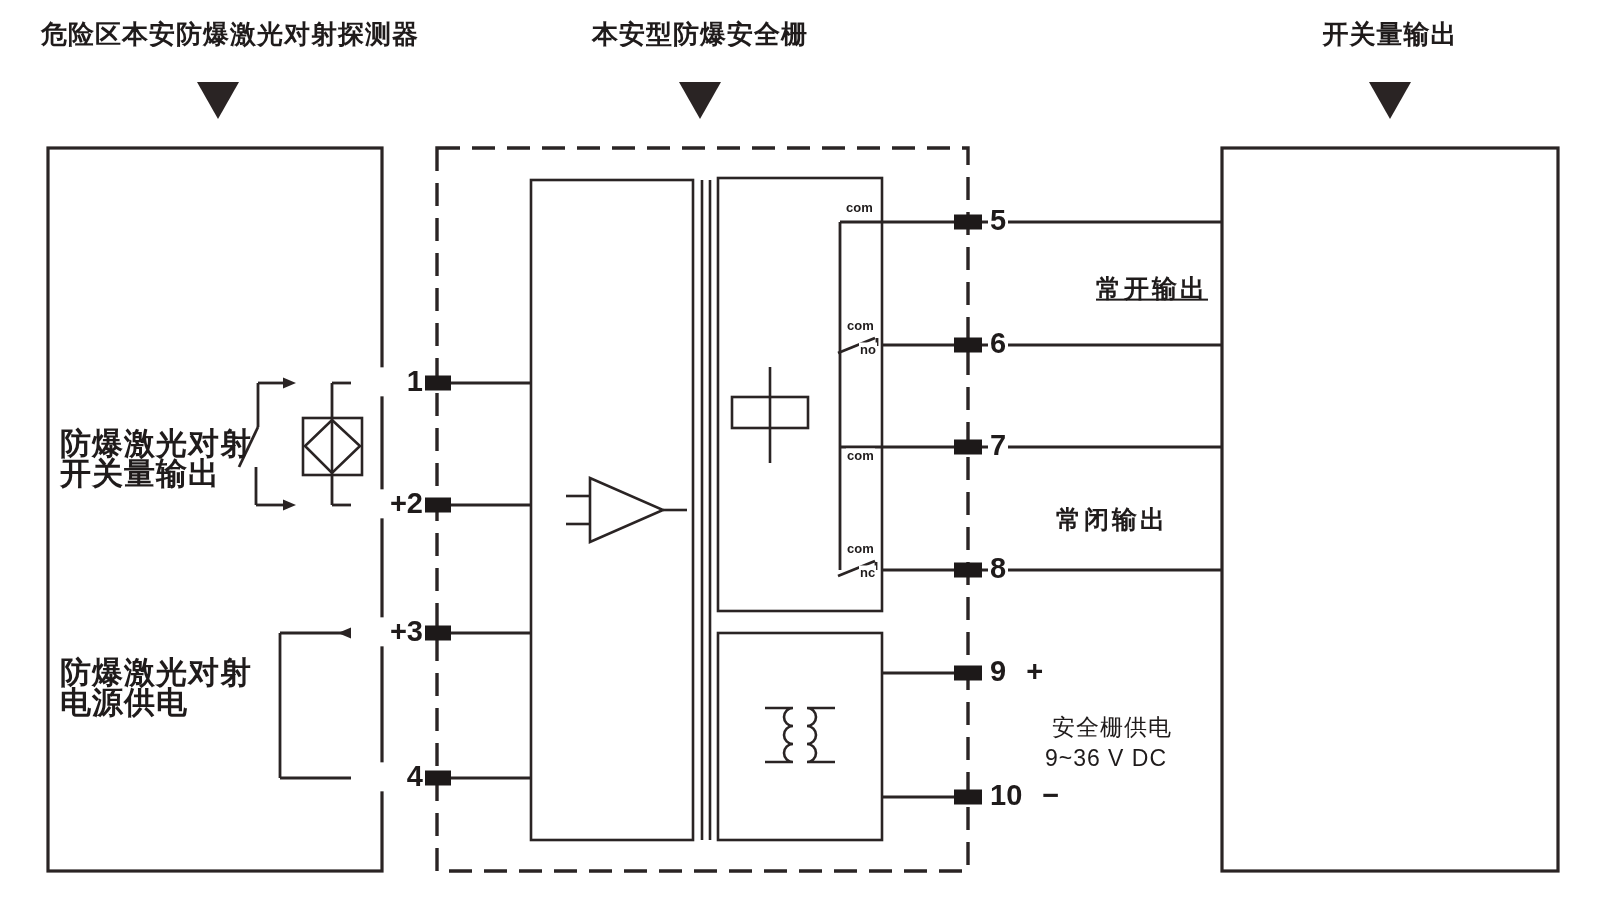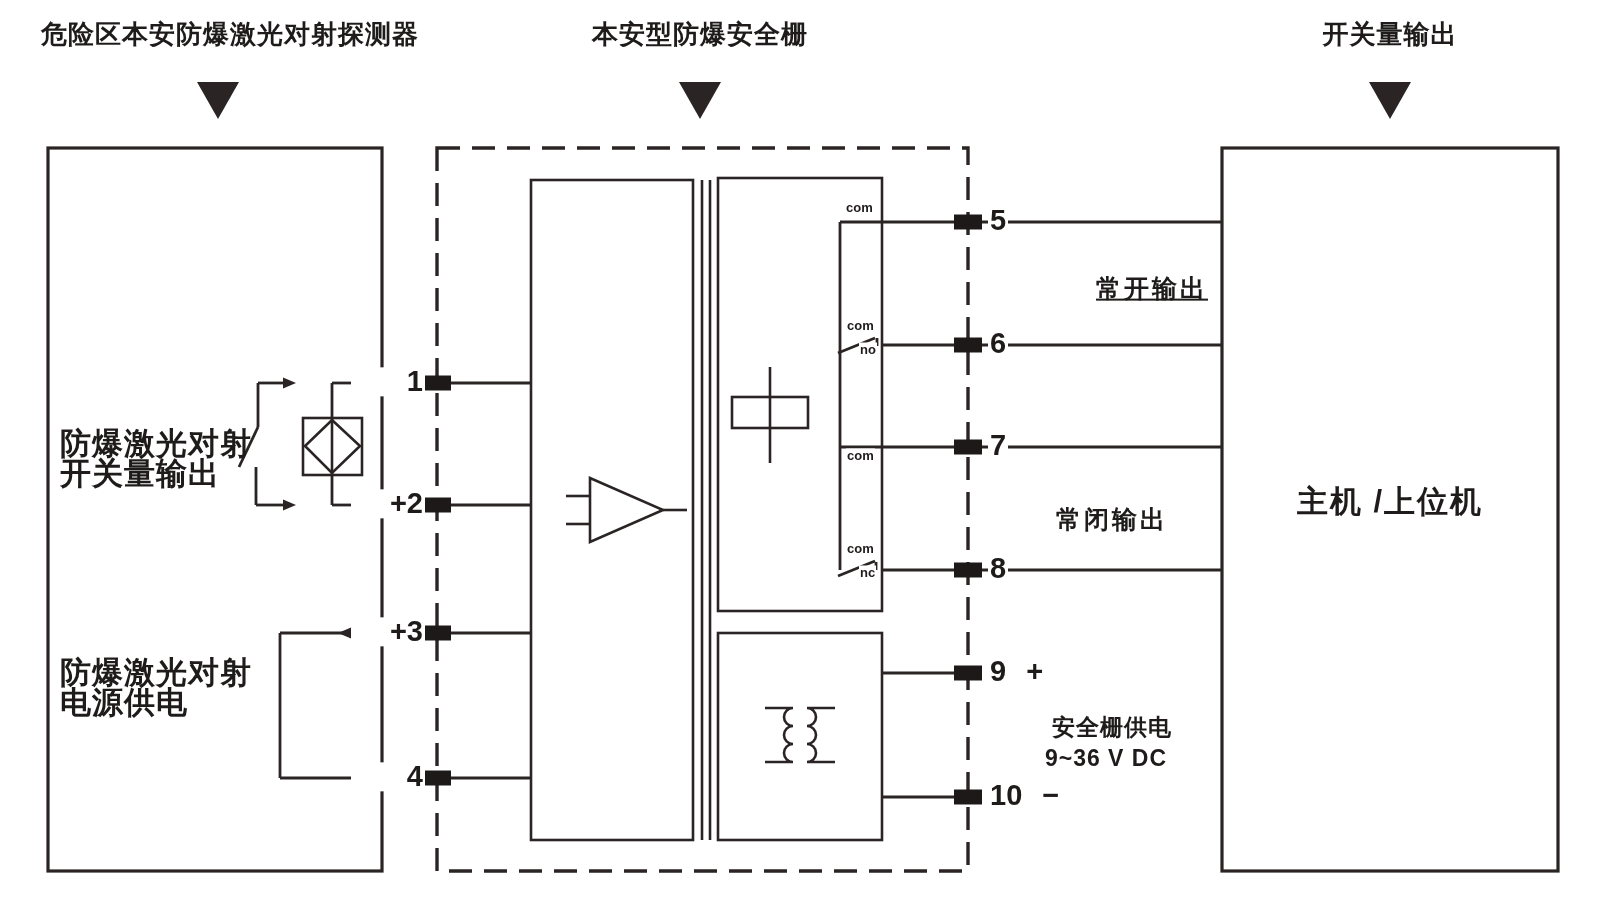--- a/index.html
+++ b/index.html
@@ -17,21 +17,21 @@
   .sq  {fill:var(--terminal,#1d1919);stroke:none;}
   .lbl{position:absolute;line-height:1.15;white-space:pre;}
   .hdr{font-size:26px;font-weight:bold;letter-spacing:1px;transform:translate(-50%,0);}
   .dev{font-size:31px;font-weight:bold;letter-spacing:1px;text-align:center;}
   .tnum{font-size:29px;font-weight:bold;background:var(--bg,#fff);padding:0 2px;transform:translateY(-54%);line-height:1;}
   .tL{text-align:right;width:70px;}
   .pw{word-spacing:12px;}
   .cl{font-size:13px;font-weight:bold;letter-spacing:0;background:var(--bg,#fff);transform:translateY(-50%);line-height:1;padding:0 1px;}
   .mid{transform:translate(-50%,-50%);text-align:center;}
   .out{font-size:25px;font-weight:600;letter-spacing:3px;}
-  .sup{font-size:23px;font-weight:700;letter-spacing:1px;}
+  .sup{font-size:23px;font-weight:400;letter-spacing:1px;}
   .host{font-size:31px;font-weight:600;letter-spacing:2px;}
 </style>
 </head>
 <body>
 
 <div class="stage">
 
   <svg width="1598" height="903" viewBox="0 0 1598 903">
 
     <g>
@@ -166,15 +166,14 @@
   <div class="lbl cl" style="left:846px;top:455px;">com</div>
   <div class="lbl cl" style="left:846px;top:548px;">com</div>
   <div class="lbl cl" style="left:859px;top:572px;text-align:right;">nc</div>
 
   <div class="lbl out mid" style="left:1152px;top:288px;text-decoration:underline;">常开输出</div>
   <div class="lbl out mid" style="left:1112px;top:519px;">常闭输出</div>
 
   <div class="lbl sup mid" style="left:1112px;top:727px;">安全栅供电</div>
   <div class="lbl sup mid" style="left:1106px;top:758px;">9~36 V DC</div>
 
-  <div class="lbl host mid" style="left:1390px;top:502px;">主机 /上位机</div>
 
 </div>
 
 </body></html>

